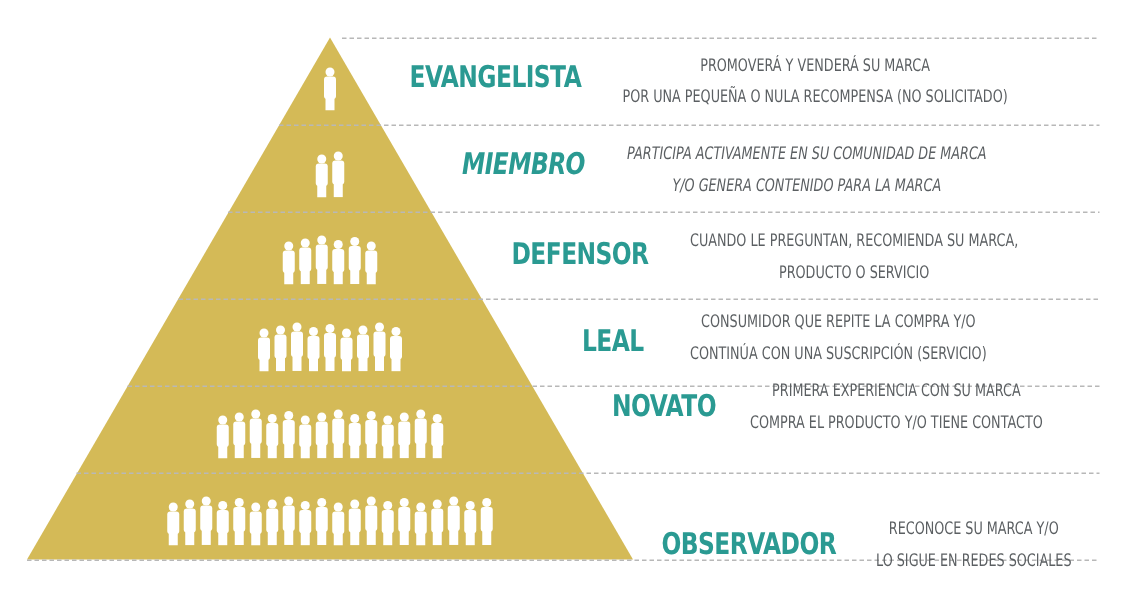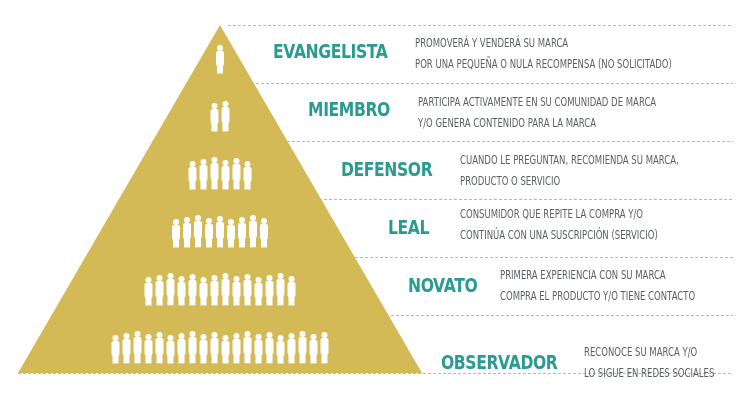--- a/index.html
+++ b/index.html
@@ -1,18 +1,18 @@
 <!DOCTYPE html>
 <html><head>
   <meta charset="utf-8">
   <style>
     html, body { margin: 0; padding: 0; background: #ffffff; }
     body { width: 750px; height: 400px; position: relative; overflow: hidden; font-family: "DejaVu Sans", sans-serif; }
     #pyramid { position: absolute; left: 0; top: 0; width: 750px; height: 400px; }
-    .level { position: absolute; left: 0; width: 750px; height: 58px; }
+    .level { position: absolute; left: 0; width: 750px; height: 58px; text-align: center; }
     .title {
       position: absolute; font-family: "DejaVu Sans", sans-serif; font-weight: bold;
       color: #2a9a92; font-size: 20px; letter-spacing: -0.5px;
       transform: scaleX(0.78); transform-origin: left center; white-space: nowrap;
     }
     .desc {
       position: absolute; font-family: "DejaVu Sans", sans-serif; color: #5b5f62;
       font-size: 11.5px; line-height: 21px; white-space: nowrap;
       transform: scaleX(0.74); transform-origin: left center;
     }
@@ -297,21 +297,21 @@
 </svg>
 
 <div class="level" style="top:25px;">
   <div class="title" style="left:273px; top:14px;">EVANGELISTA</div>
   <div class="desc" style="left:415px; top:8px;">
     <div>PROMOVERÁ Y VENDERÁ SU MARCA</div>
     <div>POR UNA PEQUEÑA O NULA RECOMPENSA (NO SOLICITADO)</div>
   </div>
 </div>
 
-<div class="level" style="top:83px;">
+<div class="level" style="top:83px;font-style:italic;">
   <div class="title" style="left:308px; top:14px;">MIEMBRO</div>
   <div class="desc" style="left:418px; top:9px;">
     <div>PARTICIPA ACTIVAMENTE EN SU COMUNIDAD DE MARCA</div>
     <div>Y/O GENERA CONTENIDO PARA LA MARCA</div>
   </div>
 </div>
 
 <div class="level" style="top:141px;">
   <div class="title" style="left:341px; top:16px;">DEFENSOR</div>
   <div class="desc" style="left:460px; top:9px;">
@@ -321,21 +321,21 @@
 </div>
 
 <div class="level" style="top:199px;margin-left:14px;">
   <div class="title" style="left:374px; top:16px;">LEAL</div>
   <div class="desc" style="left:446px; top:5px;">
     <div>CONSUMIDOR QUE REPITE LA COMPRA Y/O</div>
     <div>CONTINÚA CON UNA SUSCRIPCIÓN (SERVICIO)</div>
   </div>
 </div>
 
-<div class="level" style="top:257px;text-decoration:underline;">
+<div class="level" style="top:242px;text-decoration:underline;">
   <div class="title" style="left:408px; top:16px;">NOVATO</div>
   <div class="desc" style="left:500px; top:8px;">
     <div>PRIMERA EXPERIENCIA CON SU MARCA</div>
     <div>COMPRA EL PRODUCTO Y/O TIENE CONTACTO</div>
   </div>
 </div>
 
 <div class="level" style="top:333px;">
   <div class="title" style="left:441px; top:17px;">OBSERVADOR</div>
   <div class="desc" style="left:584px; top:9px;">

